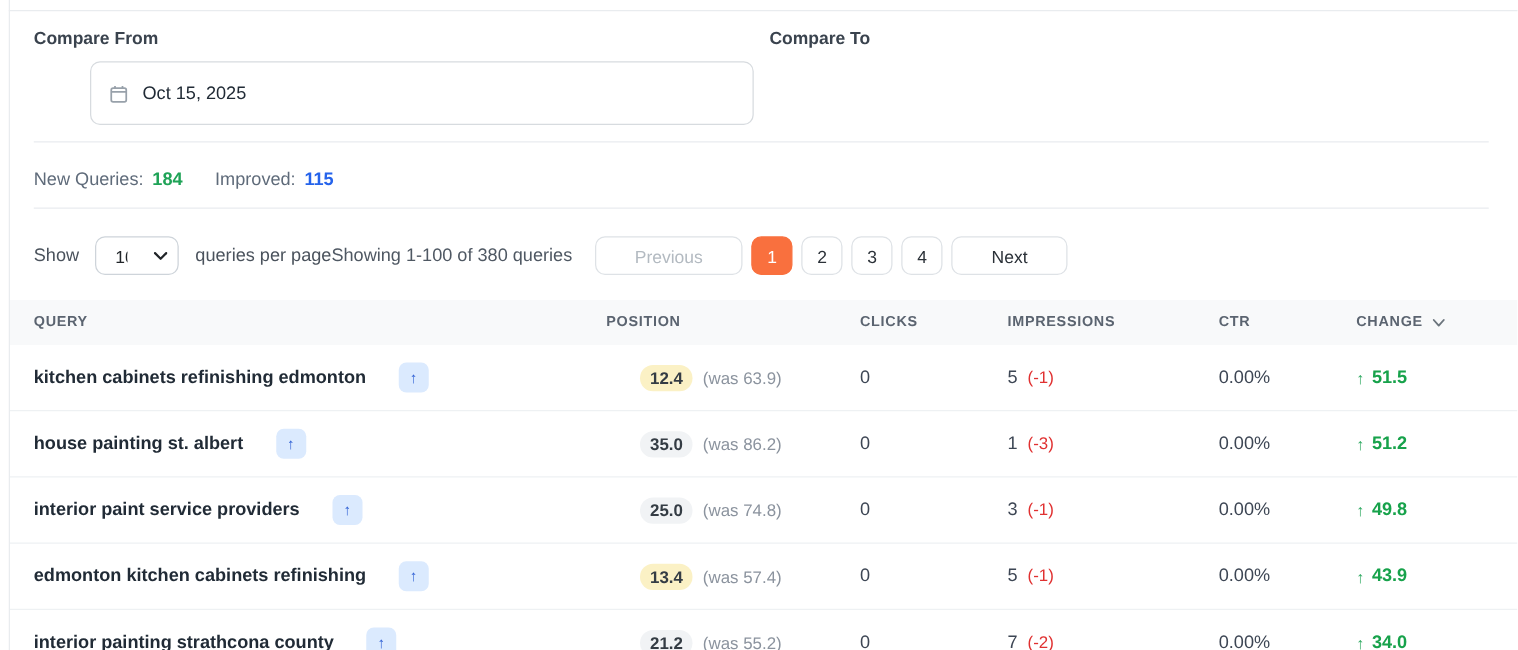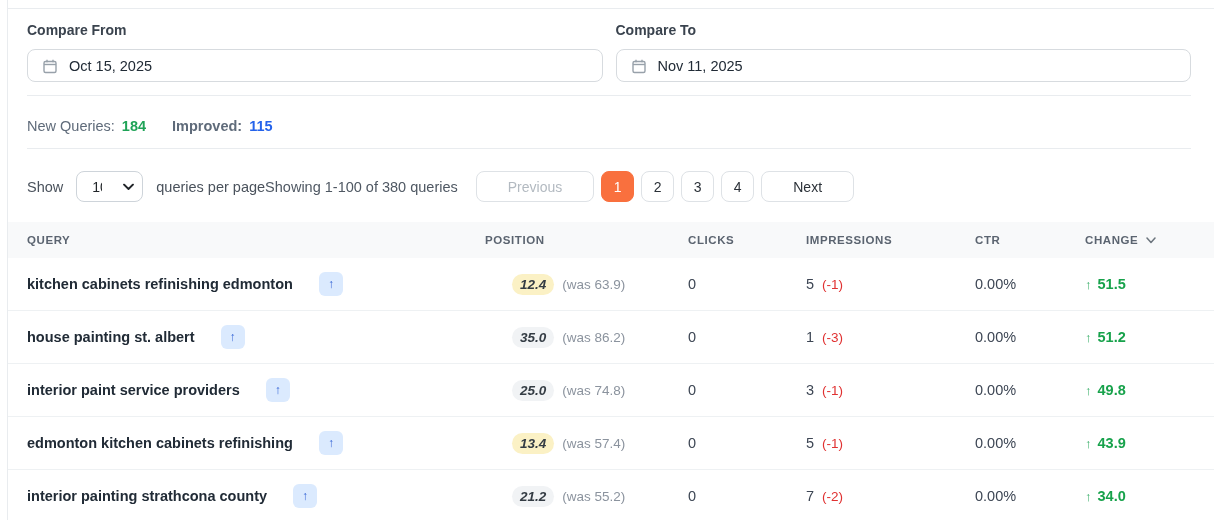--- a/index.html
+++ b/index.html
@@ -6,31 +6,31 @@
   html,body { width:1214px; height:520px; overflow:hidden; background:#ffffff;
     font-family:"Liberation Sans", sans-serif; color:#212b36; }
   .left-vline { position:absolute; left:7px; top:0; height:520px; width:1px; background:#e9ecef; }
   .top-hline  { position:absolute; left:7px; right:0; top:8px; height:1px; background:#e9ecef; }
   .content { margin-left:8px; position:relative; }
 
   
   .compare-section { display:flex; gap:13px; padding:22px 23px 0 19px; }
   .date-field { flex:1; }
   .field-label { font-size:14px; line-height:17px; font-weight:700; color:#3a434e; margin-bottom:10px; }
-  .date-input { height:33px; border:1px solid #d7dbdf; border-radius:8px; background:#fff;
-    display:flex; align-items:center; gap:11px; padding:0 14px; font-size:14.5px; color:#212b36; cursor:pointer; }
+  .date-input { height:51px; border:1px solid #d7dbdf; border-radius:8px; background:#fff;
+    display:flex; align-items:center; gap:11px; padding:0 14px; font-size:14.5px; color:#212b36; cursor:pointer;margin-left:45px; }
   .cal-icon { display:flex; }
 
   .divider { height:1px; background:#e9ecef; margin:13px 23px 0 19px; }
 
   
   .stats { padding:21px 23px 0 19px; font-size:14.5px; line-height:18px; color:#5f6b7a; display:flex; align-items:center; }
   .stat-green { color:#1fa357; font-weight:700; margin-left:7px; }
   .stat-blue  { color:#2563eb; font-weight:700; margin-left:7px; }
-  .stat-improved { margin-left:26px;font-weight:bold; }
+  .stat-improved { margin-left:26px; }
 
   
   .controls { display:flex; align-items:center; justify-content:flex-start; padding:22px 23px 20px 19px; }
   .controls-left { display:flex; align-items:center; font-size:14.5px; color:#4a525c; }
   .select-wrap { position:relative; margin:0 13px; }
   .per-page-select { appearance:none; -webkit-appearance:none; width:67px; height:31px;
     border:1px solid #ced4da; border-radius:8px; background:#fff; font-size:14px; color:#212529;
     padding:0 40px 0 15px; font-family:"Liberation Sans", sans-serif; cursor:pointer; }
   .select-caret { position:absolute; right:9px; top:50%; transform:translateY(-50%); pointer-events:none; display:flex; }
   .controls-right { display:flex; align-items:center; }
@@ -48,21 +48,21 @@
   .table-header { background:#f8f9fa; height:36px; font-size:11.5px; font-weight:700;
     color:#5b6470; letter-spacing:0.05em; text-transform:uppercase; }
   .th { display:flex; align-items:center; }
   .sort-caret { margin-left:8px; display:flex; }
   .row { height:53px; border-bottom:1px solid #eef1f3; }
   .query-cell { display:flex; align-items:center; gap:26px; font-size:14.5px; font-weight:700; color:#212b36; }
   .up-badge { width:24px; height:24px; border-radius:6px; background:#dbeafe; color:#3565d6;
     display:flex; align-items:center; justify-content:center; font-size:12px; flex:0 0 auto; }
   .pos-cell { display:flex; align-items:center; font-size:13.5px; }
   .pill { margin-left:27px; min-width:27px; text-align:center; padding:3px 8px; border-radius:11px;
-    font-weight:700; font-size:13.5px; color:#343c44;font-style:italic; }
+    font-weight:700; font-size:13.5px; color:#343c44; }
   .pill-yellow { background:#fbf1c5; }
   .pill-gray { background:#f1f3f5; }
   .was-text { margin-left:8px; color:#8b939e; }
   .num-cell { font-size:14.5px; color:#3d4654; }
   .imp-delta { color:#e03131; margin-left:8px; font-size:13.5px; }
   .chg-cell { display:flex; align-items:center; }
   .chg-arrow { color:#35ac66; font-size:13px; margin-right:6px; }
   .chg-val { color:#17a24b; font-weight:700; font-size:14.5px; }
 </style>
 </head>
@@ -83,31 +83,20 @@
               <line x1="2" y1="6.5" x2="14" y2="6.5"></line>
             <line x1="5" y1="1.8" x2="5" y2="4.2"></line>
               <line x1="11" y1="1.8" x2="11" y2="4.2"></line>
           </svg>
         </span>
         <span>Oct 15, 2025</span>
       </div>
     </div>
     <div class="date-field">
       <div class="field-label">Compare To</div>
-      <div class="date-input">
-        <span class="cal-icon">
-          <svg width="16" height="16" viewBox="0 0 16 16" fill="none" stroke="#98a1aa" stroke-width="1.4">
-            <rect x="2" y="3.5" width="12" height="11" rx="1.5"></rect>
-              <line x1="2" y1="6.5" x2="14" y2="6.5"></line>
-            <line x1="5" y1="1.8" x2="5" y2="4.2"></line>
-              <line x1="11" y1="1.8" x2="11" y2="4.2"></line>
-          </svg>
-        </span>
-        <span>Nov 11, 2025</span>
-      </div>
     </div>
   </div>
 
   <div class="divider"></div>
 
   <div class="stats">
     <span>New Queries:</span>
     <span class="stat-green">184</span>
     <span class="stat-improved">Improved:</span>
     <span class="stat-blue">115</span>

